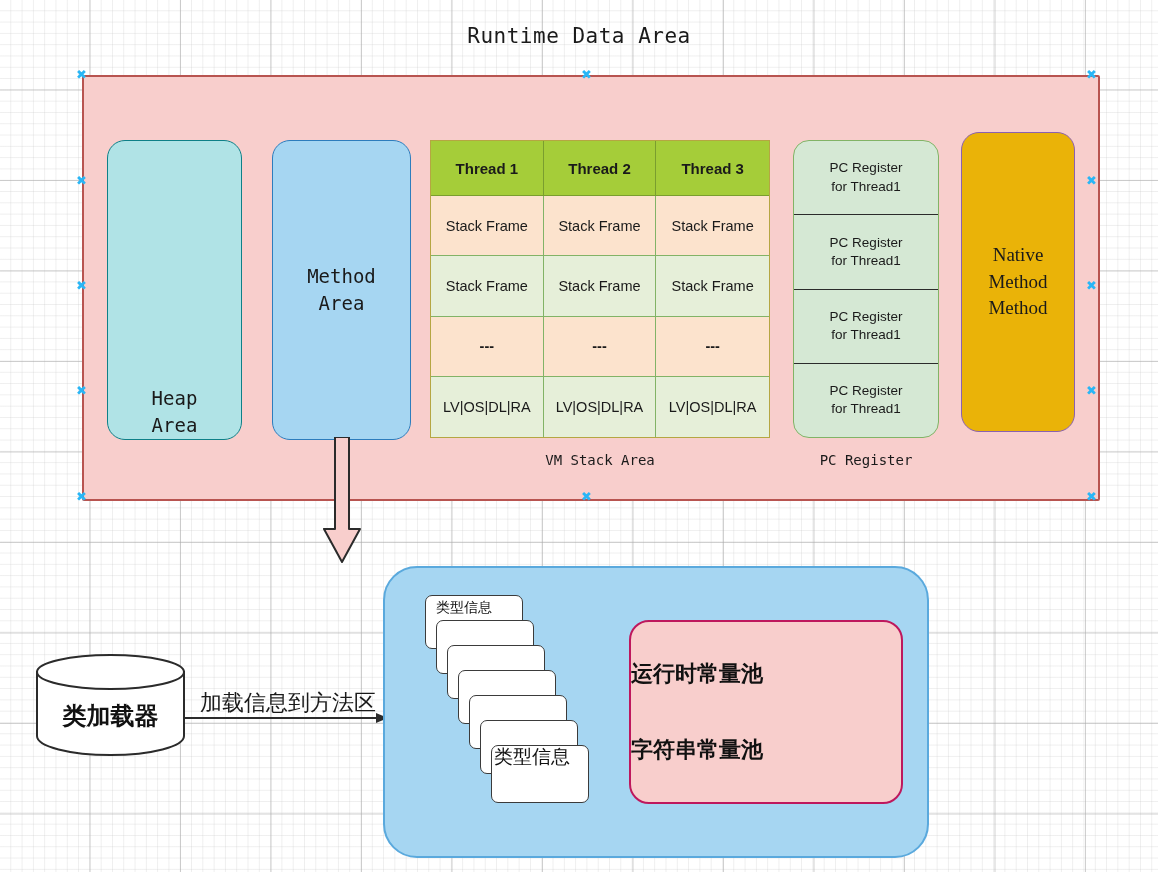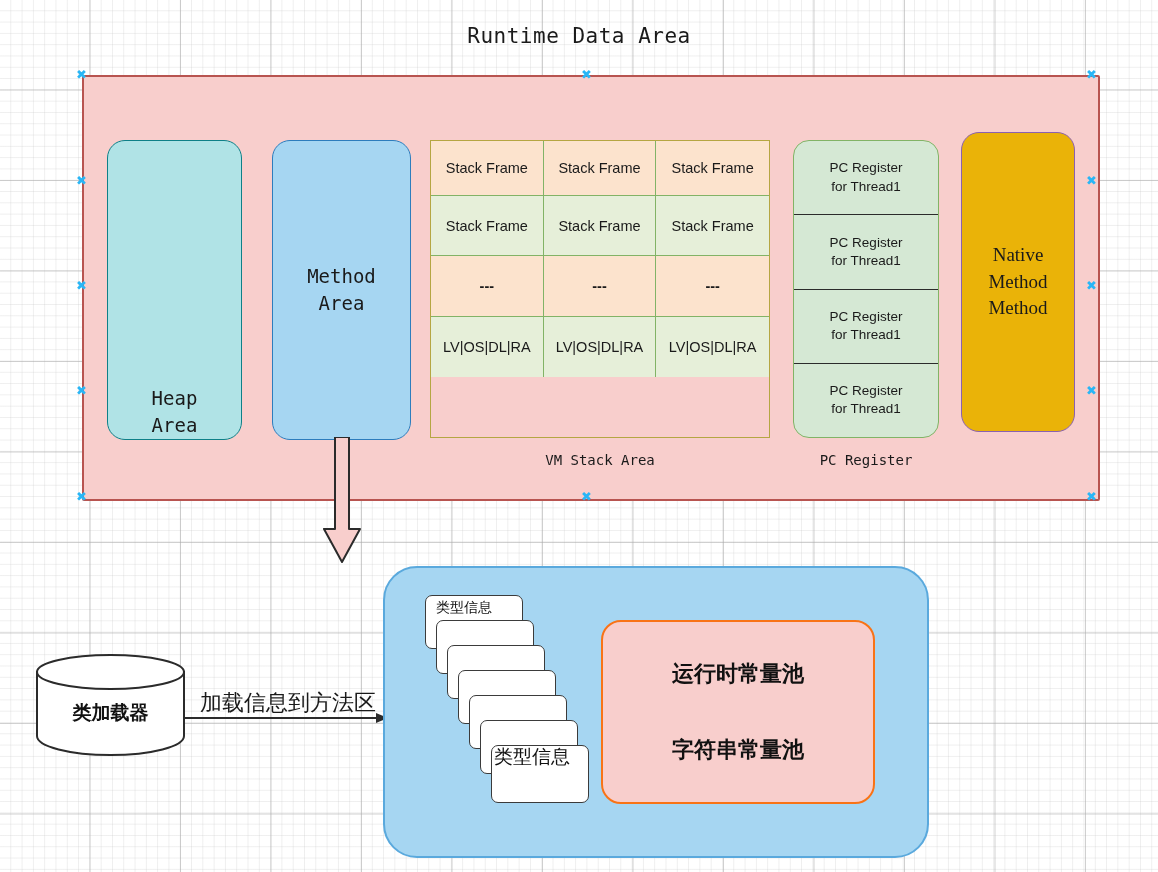--- a/index.html
+++ b/index.html
@@ -84,21 +84,21 @@
   #vm-caption{left:430px;top:452px;width:340px;text-align:center;}
   #pc-caption{left:780px;top:452px;width:172px;text-align:center;}
 
   
   #down-arrow{left:322px;top:437px;width:40px;height:127px;}
 
   
   #class-loader{left:33px;top:652px;width:155px;height:104px;}
   #class-loader-label{
     left:33px;top:700px;width:155px;text-align:center;
-    font-size:19px;font-weight:bold;color:#111;
+    font-size:24px;font-weight:bold;color:#111;
   }
   #loader-arrow{left:182px;top:690px;width:208px;height:40px;}
   #loader-arrow-label{
     left:188px;top:688px;width:200px;text-align:center;
     font-size:22px;color:#1a1a1a;
   }
 
   
   #method-detail{
     left:383px;top:566px;width:542px;height:288px;
@@ -111,23 +111,23 @@
     border:1.6px solid #3b3b3b;border-radius:7px;
   }
   .card-label{
     position:absolute;font-size:14px;color:#111;white-space:nowrap;
   }
   #card-label-top{left:436px;top:599px;}
   #card-label-bottom{left:494px;top:744px;font-size:19px;}
 
   
   #constant-pool{
-    left:601px;top:620px;width:270px;height:180px;
-    background:#f8cecc;border:2px solid #f97316;border-radius:20px;
-    display:flex;flex-direction:column;align-items:center;justify-content:center;
+    left:629px;top:620px;width:270px;height:180px;
+    background:#f8cecc;border:2px solid #be185d;border-radius:20px;
+    display:flex;flex-direction:column;justify-content:center;
   }
   .pool-line{font-size:22px;font-weight:bold;color:#111;}
   #pool-line-1{margin-bottom:46px;}
 </style>
 </head>
 <body>
 
 <div class="abs mono" id="title">Runtime Data Area</div>
 
 <div class="abs" id="runtime-box">
@@ -149,20 +149,25 @@
   <span>Heap</span>
   <span>Area</span>
 </div>
 
 <div class="abs ctr memblock mono" id="method-area">
   <span>Method</span>
   <span>Area</span>
 </div>
 
 <div class="abs" id="vm-table">
+  <div class="trow hdr">
+    <div class="tcell">Thread 1</div>
+    <div class="tcell">Thread 2</div>
+    <div class="tcell">Thread 3</div>
+  </div>
   <div class="trow peach">
     <div class="tcell">Stack Frame</div>
     <div class="tcell">Stack Frame</div>
     <div class="tcell">Stack Frame</div>
   </div>
   <div class="trow pale">
     <div class="tcell">Stack Frame</div>
     <div class="tcell">Stack Frame</div>
     <div class="tcell">Stack Frame</div>
   </div>

